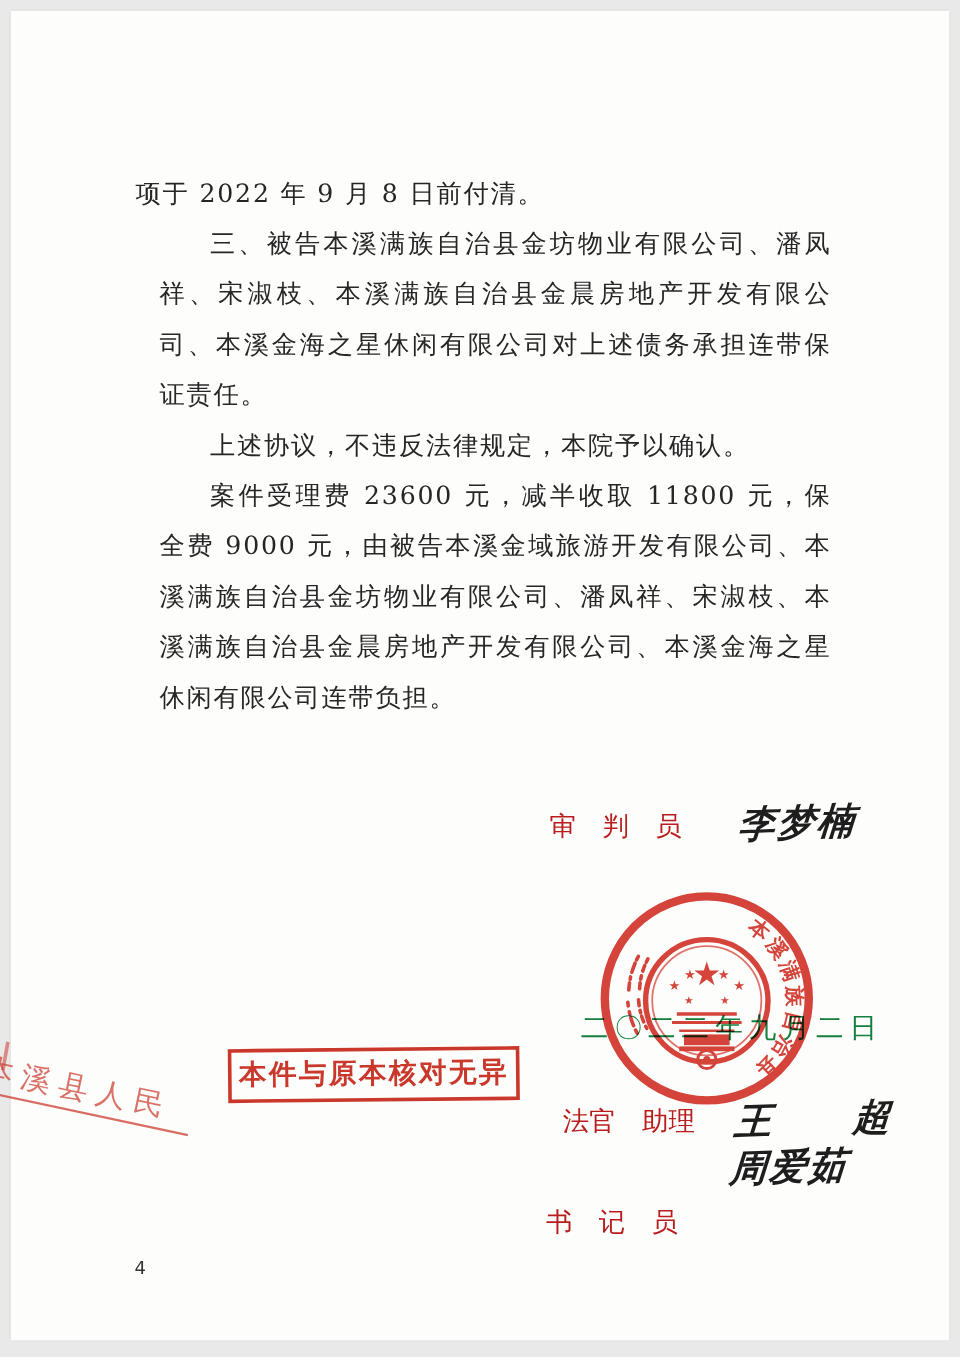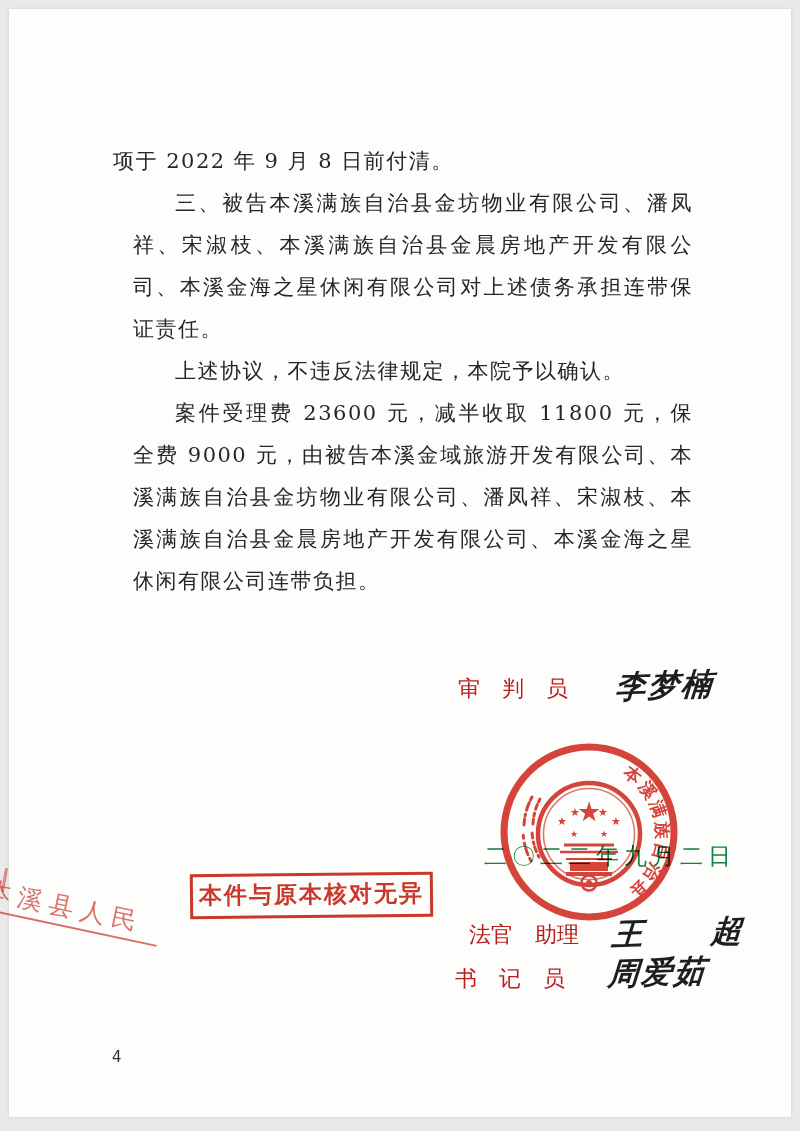--- a/index.html
+++ b/index.html
@@ -131,18 +131,18 @@
 
   <div class="corner-tick"></div>
   <div class="corner-fragment">
     <span>本溪县人民</span>
     <span class="under"></span>
   </div>
 
   <div class="sig-label" style="left:455px;top:920px;margin-left:14px;">法官　助理</div>
   <div class="sig-name" style="left:612px;top:912px;">王　　超</div>
 
-  <div class="sig-label" style="left:455px;top:964px;text-align:right;">书　记　员</div>
+  <div class="sig-label" style="left:455px;top:1004px;text-align:right;">书　记　员</div>
   <div class="sig-name" style="left:608px;top:952px;">周爱茹</div>
 
   <div class="page-number">4</div>
 
 </div>
 
 </body></html>

